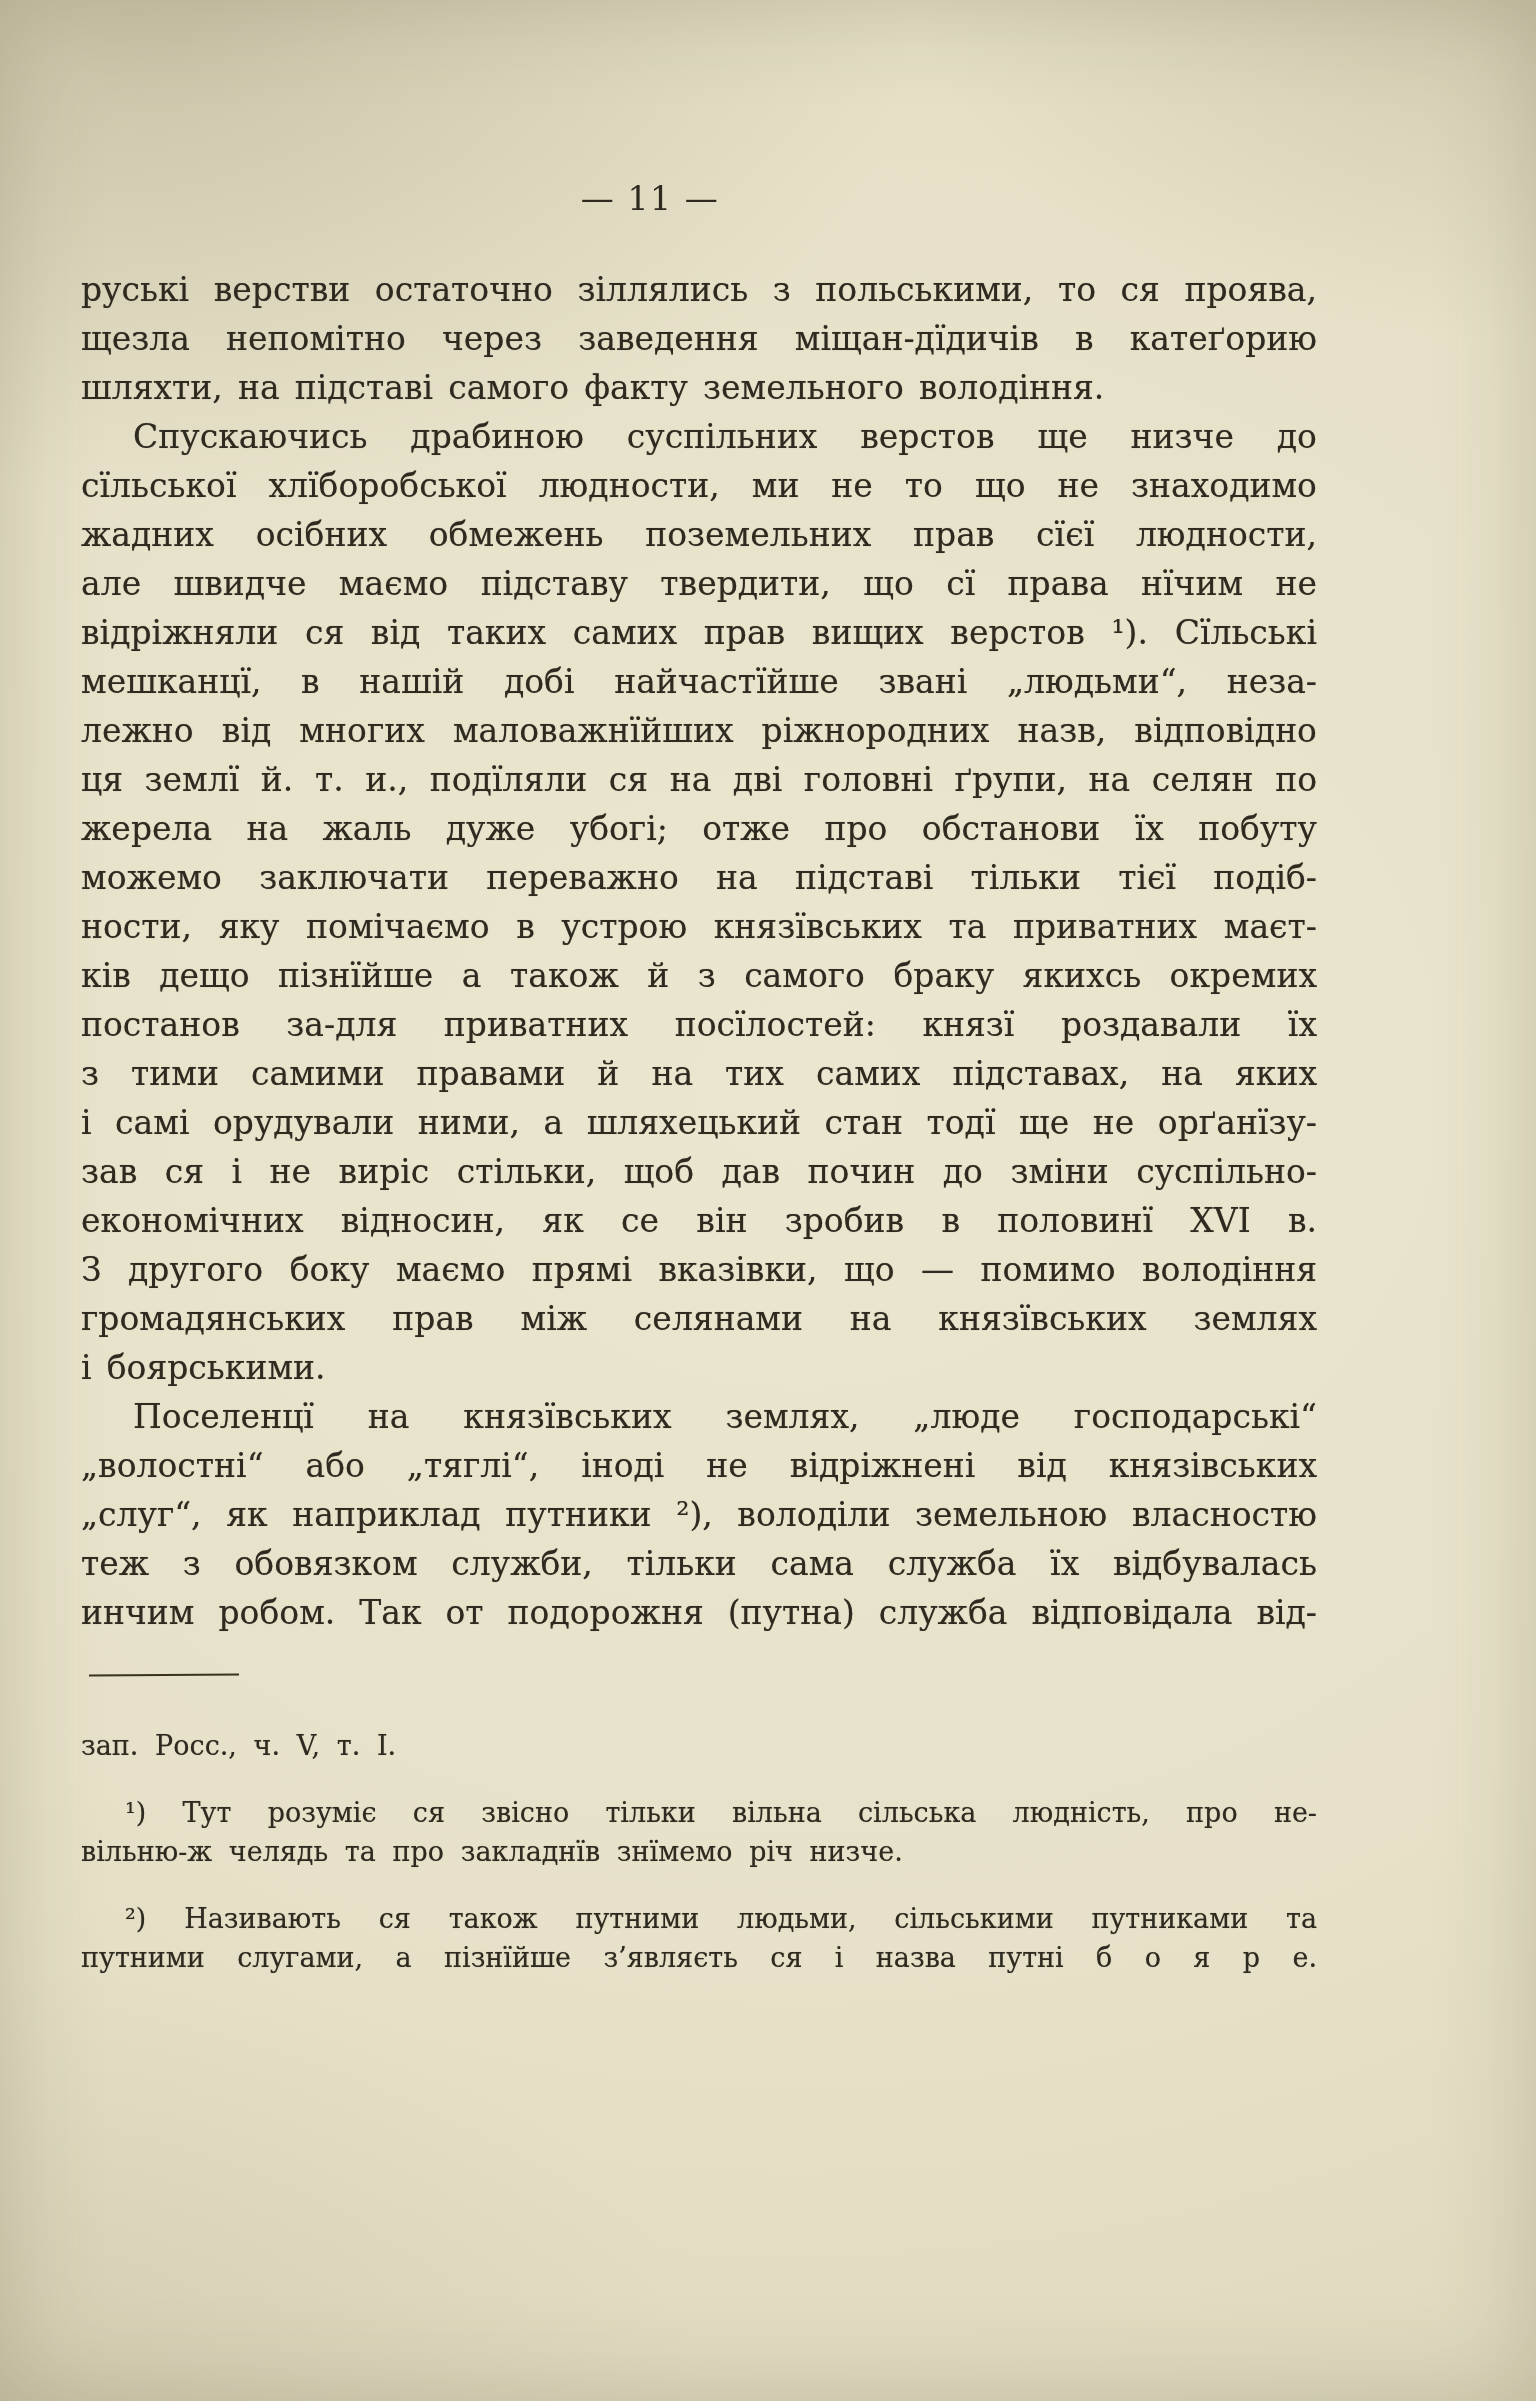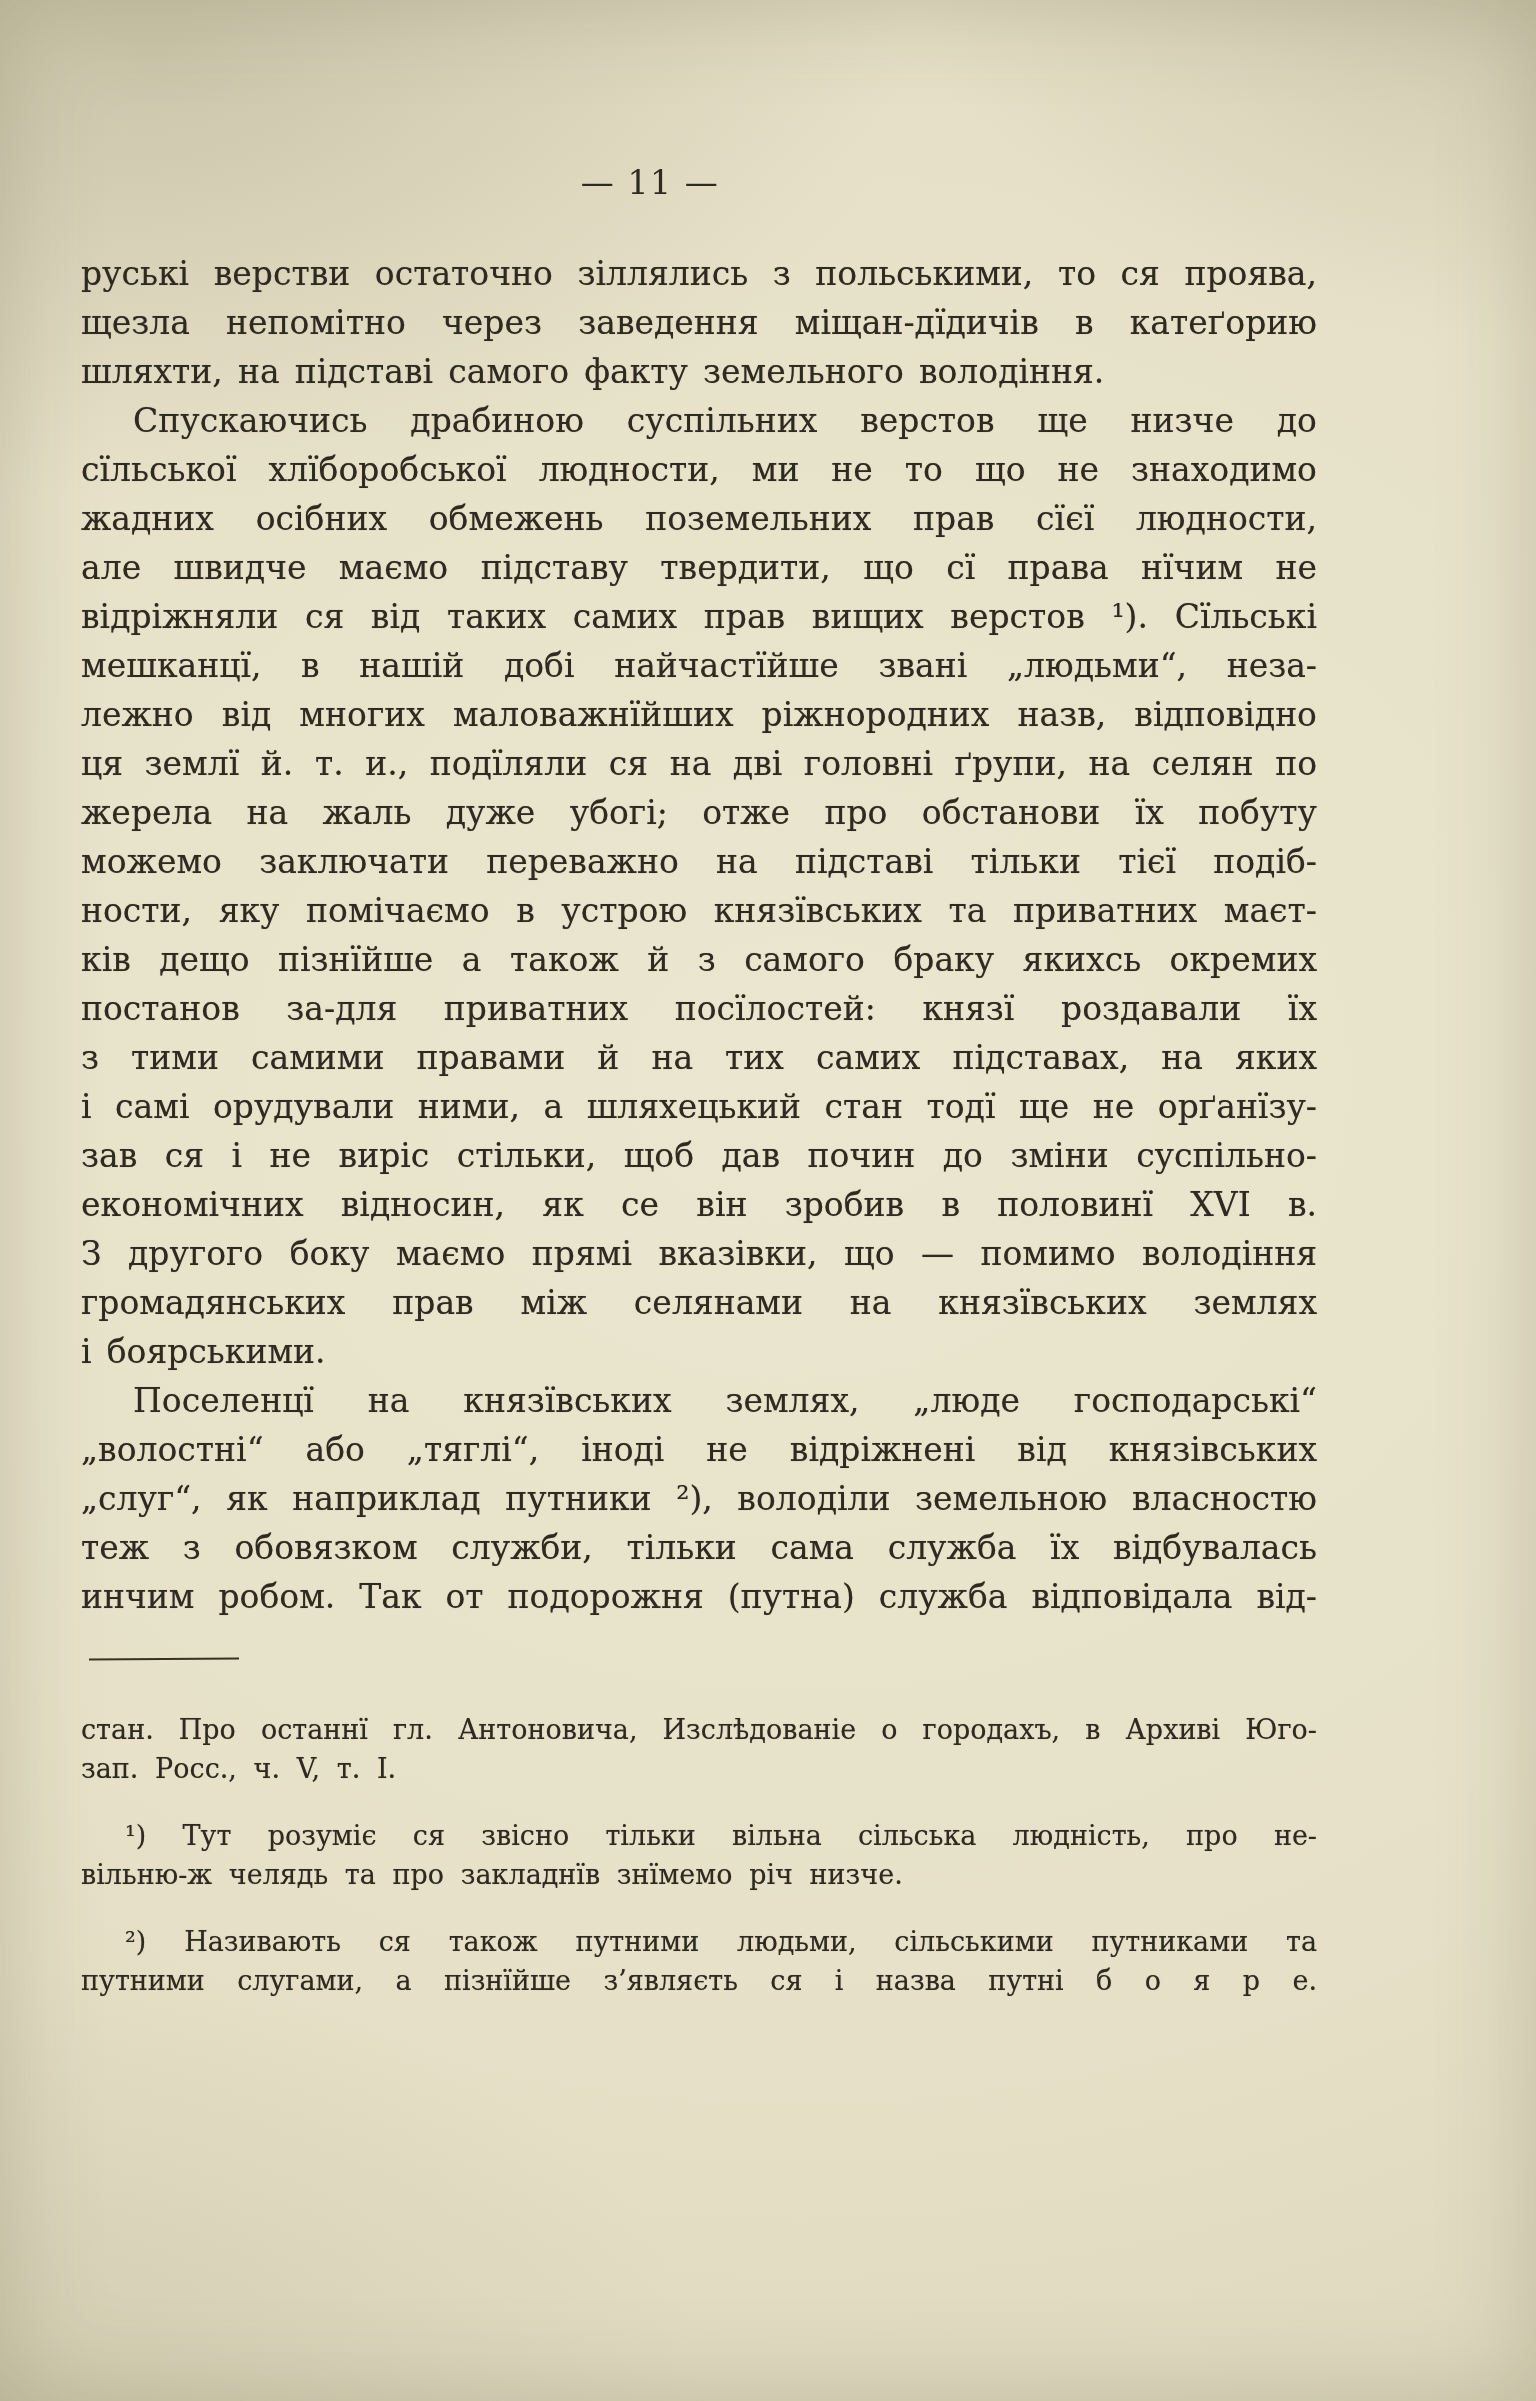--- a/index.html
+++ b/index.html
@@ -19,20 +19,21 @@
       radial-gradient(ellipse 1952px 1626px at 52% 45%, #ebe6cf 0%, #e6e1c8 55%, #dcd6bb 100%);
     box-shadow: inset 0 0 98px rgba(90,82,55,0.25);
     color: #2e2a20;
     overflow: hidden;
   }
   .page-number {
     font-size: 33px; line-height: 39px;
     text-align: center;
     letter-spacing: 1.6px;
     margin-right: 98px; 
+    margin-top: 16px;
   }
   .main-text {
     margin-top: 47px;
     font-size: 33px; line-height: 49px;
     word-spacing: 0.14em;
   }
   .footnote-rule {
     width: 150px; height: 0;
     border-top: 2.4px solid #38321f;
     margin: 37px 0 0 8.1px;
@@ -95,21 +96,20 @@
         <div class="text-line">„слуг“, як наприклад путники ²), володіли земельною власностю</div>
         <div class="text-line">теж з обовязком служби, тільки сама служба їх відбувалась</div>
         <div class="text-line">инчим робом. Так от подорожня (путна) служба відповідала від-</div>
       </div>
     </div>
 
   <div class="footnote-rule"></div>
 
   <div class="footnotes-text" id="footnotes-text">
       <div class="fn-para">
-        <div class="text-line">стан. Про останнї гл. Антоновича, Изслѣдованіе о городахъ, в Архиві Юго-</div>
         <div class="text-line no-j">зап. Росс., ч. V, т. I.</div>
       </div>
       <div class="fn-para">
         <div class="text-line indent">¹) Тут розуміє ся звісно тільки вільна сільська людність, про не-</div>
         <div class="text-line no-j">вільню-ж челядь та про закладнїв знїмемо річ низче.</div>
       </div>
       <div class="fn-para">
         <div class="text-line indent">²) Називають ся також путними людьми, сільськими путниками та</div>
         <div class="text-line">путними слугами, а пізнїйше з’являєть ся і назва путні б о я р е.</div>
       </div>

